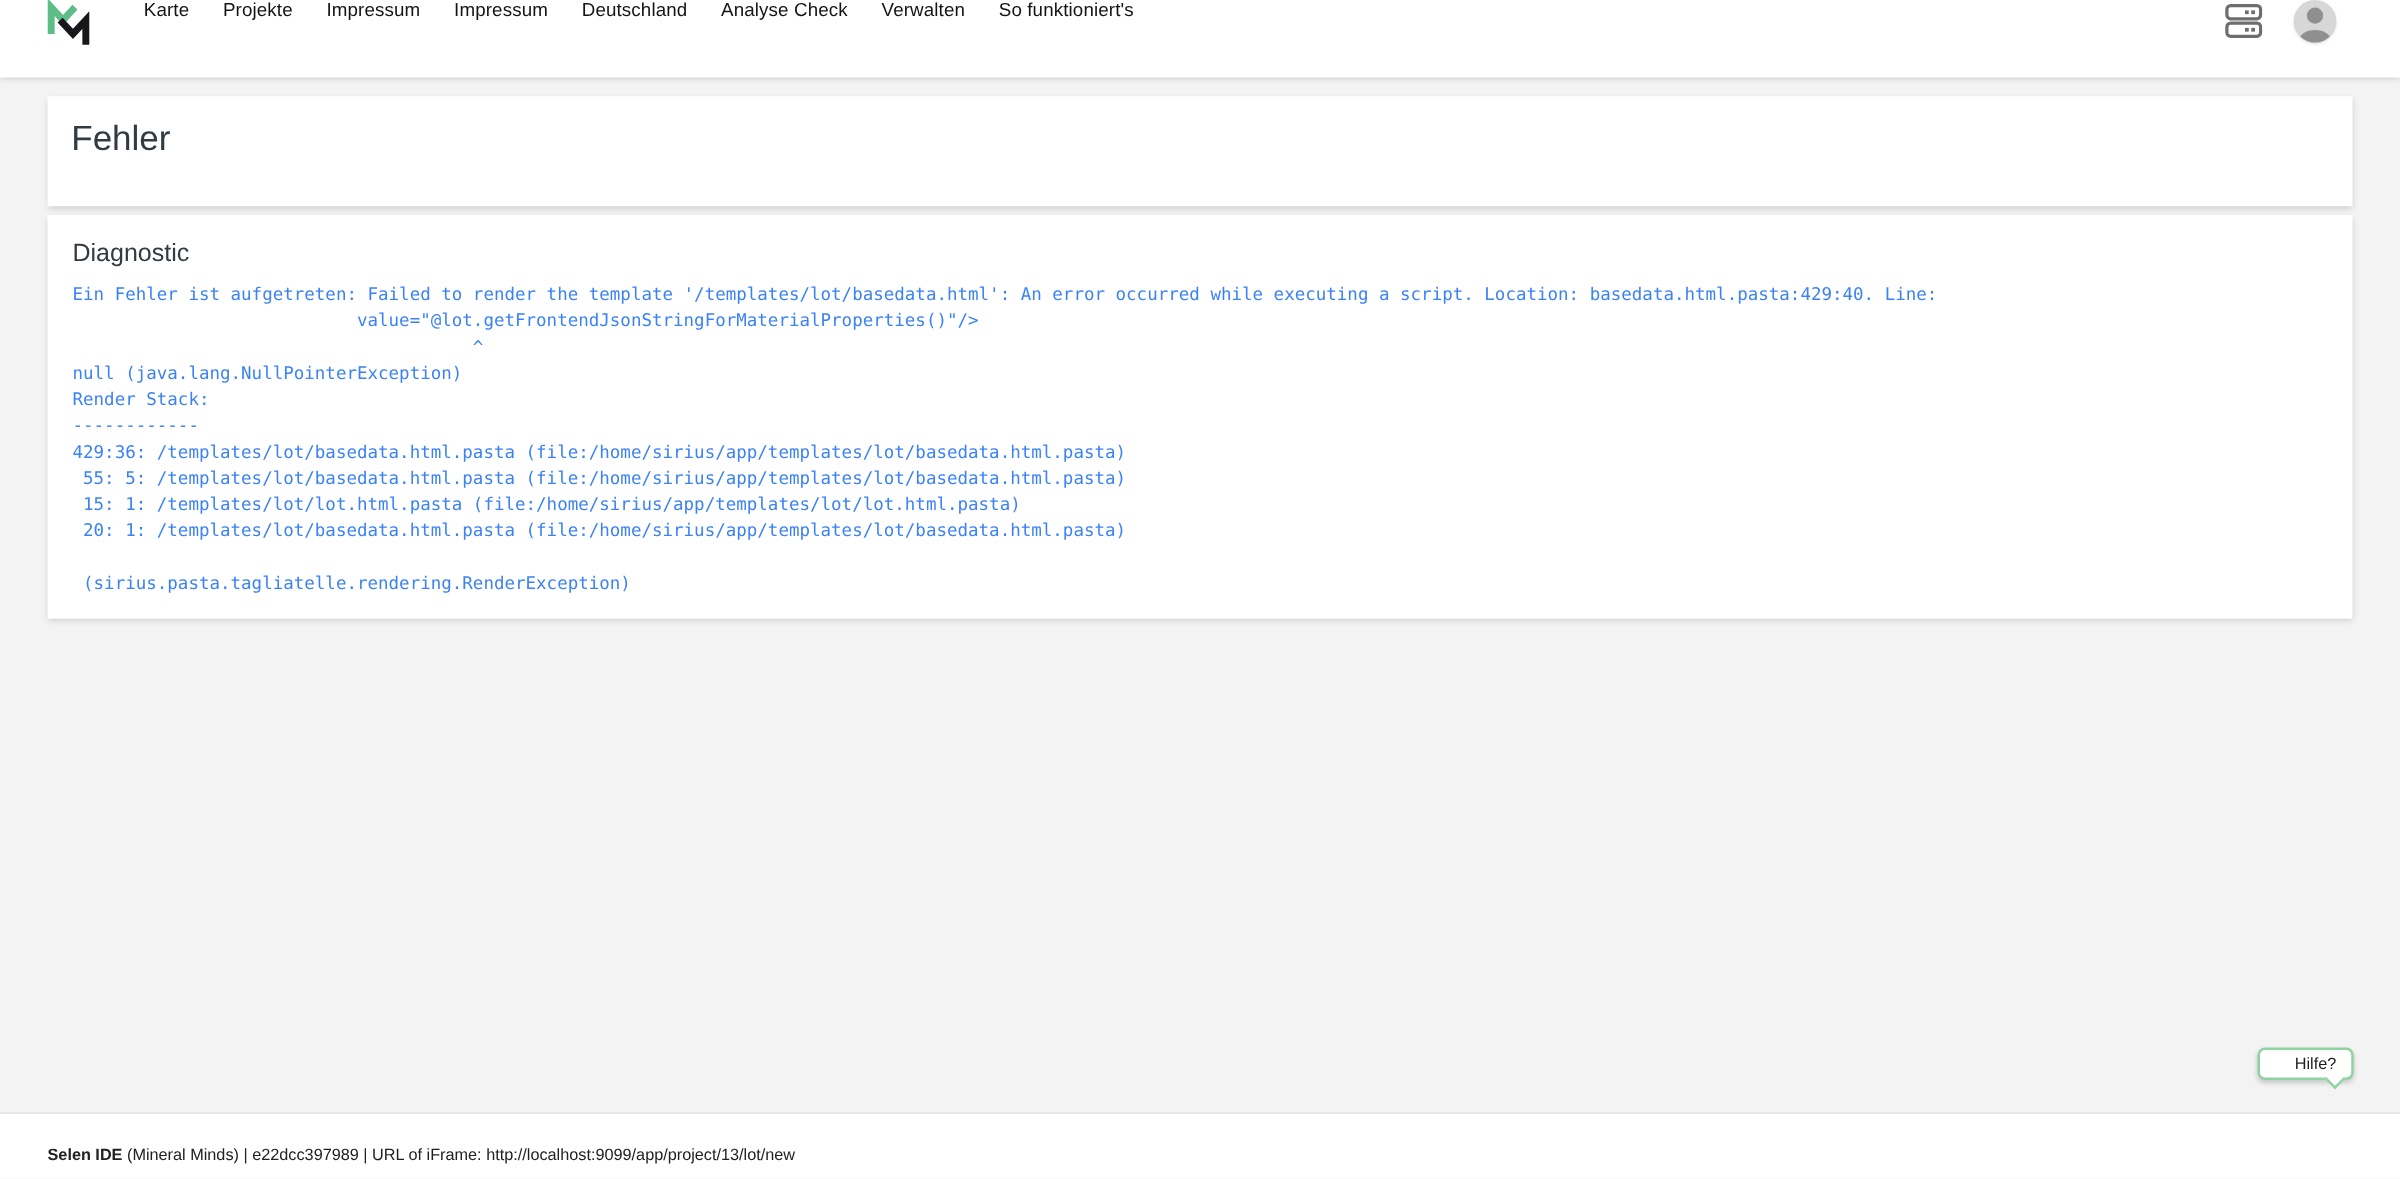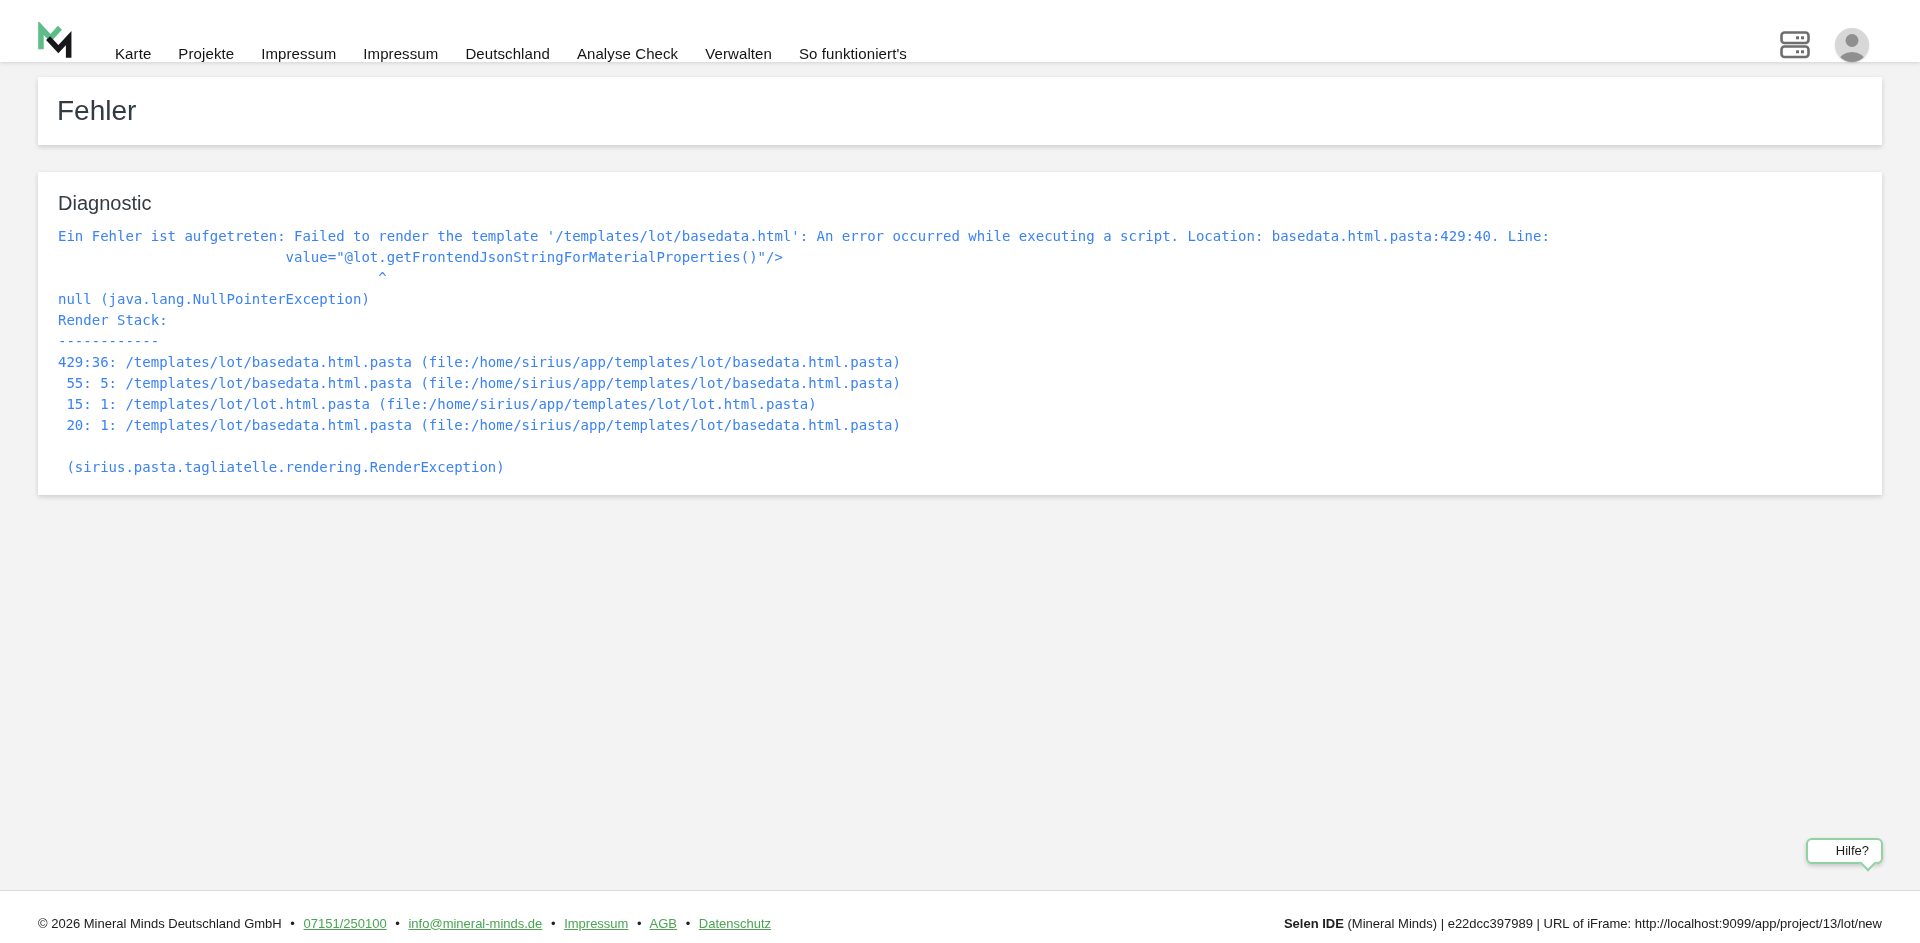--- a/index.html
+++ b/index.html
@@ -10,21 +10,21 @@
     font-family:"Liberation Sans", sans-serif;
     position:relative; overflow:hidden;
     color:#212121;
   }
 
   
   .navbar {
     position:absolute; top:0; left:0; right:0; height:62px;
     background:#ffffff;
     box-shadow:0 1px 4px rgba(0,0,0,.14);
-    display:flex; align-items:flex-end;
+    display:flex; align-items:flex-start;
     z-index:20;
   }
   .logo { margin-left:37px; width:38px; height:40px; flex:0 0 auto; cursor:pointer; }
   .nav-items { display:flex; margin-left:40px; gap:27px; align-items:center; }
   .nav-item {
     font-size:15px; font-weight:500; color:#141414;
     letter-spacing:.1px; cursor:pointer; white-space:nowrap;
   }
   .nav-right { margin-left:auto; margin-right:51px; display:flex; align-items:center; gap:25px; }
   .icon-btn { cursor:pointer; display:flex; align-items:center; }
@@ -37,21 +37,21 @@
     content:""; position:absolute; top:6px; left:50%; transform:translateX(-50%);
     width:13px; height:13px; border-radius:50%; background:#8f8f8f;
   }
   .avatar::after {
     content:""; position:absolute; bottom:-8px; left:50%; transform:translateX(-50%);
     width:26px; height:18px; border-radius:50%; background:#8f8f8f;
   }
 
   
   .title-card {
-    position:absolute; top:77px; left:38px; right:38px; height:68px;
+    position:absolute; top:77px; left:38px; right:38px; height:88px;
     background:#fff; box-shadow:0 2px 5px rgba(0,0,0,.16);
   }
   .page-title {
     font-size:28px; font-weight:400; color:#323a42;
     line-height:68px; padding-left:19px; margin:0;
   }
   .diag-card {
     position:absolute; top:172px; left:38px; right:38px;
     background:#fff; box-shadow:0 2px 5px rgba(0,0,0,.16);
     padding:18px 20px 5px 20px;
@@ -146,29 +146,16 @@
  55: 5: /templates/lot/basedata.html.pasta (file:/home/sirius/app/templates/lot/basedata.html.pasta)
  15: 1: /templates/lot/lot.html.pasta (file:/home/sirius/app/templates/lot/lot.html.pasta)
  20: 1: /templates/lot/basedata.html.pasta (file:/home/sirius/app/templates/lot/basedata.html.pasta)
 
  (sirius.pasta.tagliatelle.rendering.RenderException)</pre>
 </section>
 
 <button class="help-bubble">Hilfe?</button>
 
 <footer class="footer">
-  <div class="footer-left">
-    <span>© 2026 Mineral Minds Deutschland GmbH</span>
-    <span class="sep">•</span>
-    <a>07151/250100</a>
-    <span class="sep">•</span>
-    <a>info@mineral-minds.de</a>
-    <span class="sep">•</span>
-    <a>Impressum</a>
-    <span class="sep">•</span>
-    <a>AGB</a>
-    <span class="sep">•</span>
-    <a>Datenschutz</a>
-  </div>
   <div class="footer-right">
     <b>Selen IDE</b><span> (Mineral Minds) | e22dcc397989 | URL of iFrame: http://localhost:9099/app/project/13/lot/new</span>
   </div>
 </footer>
 
 </body></html>

